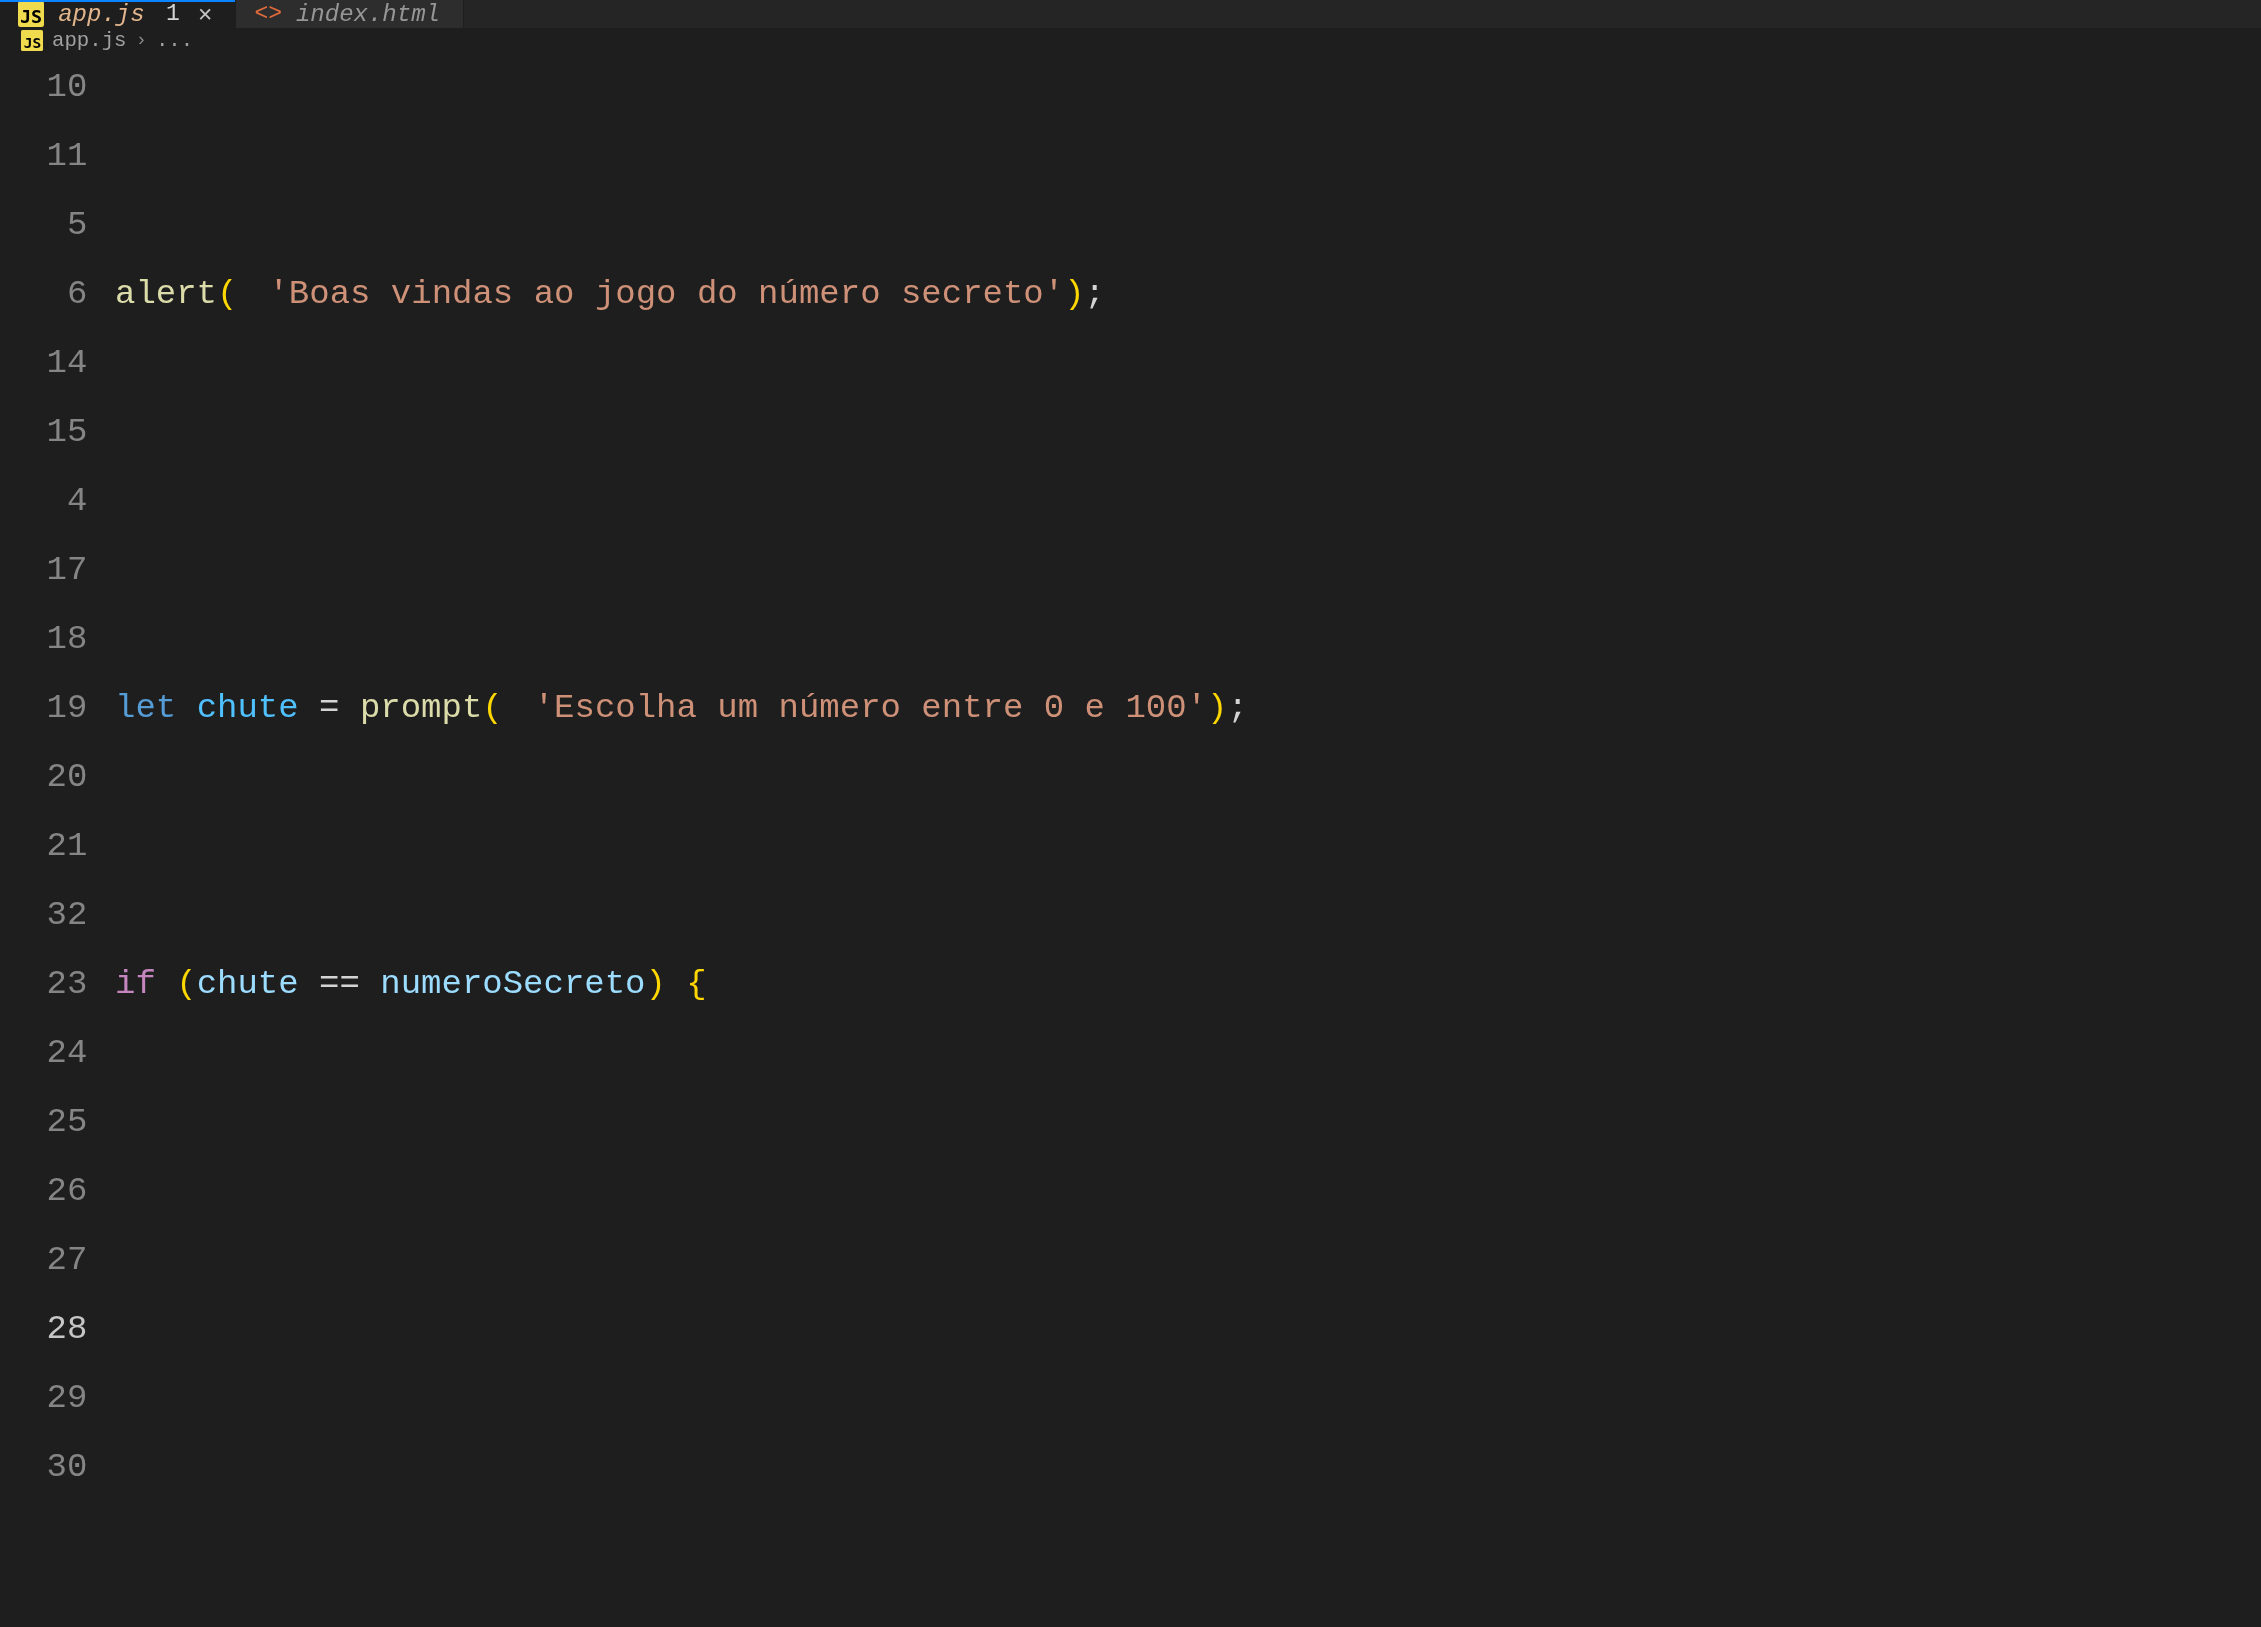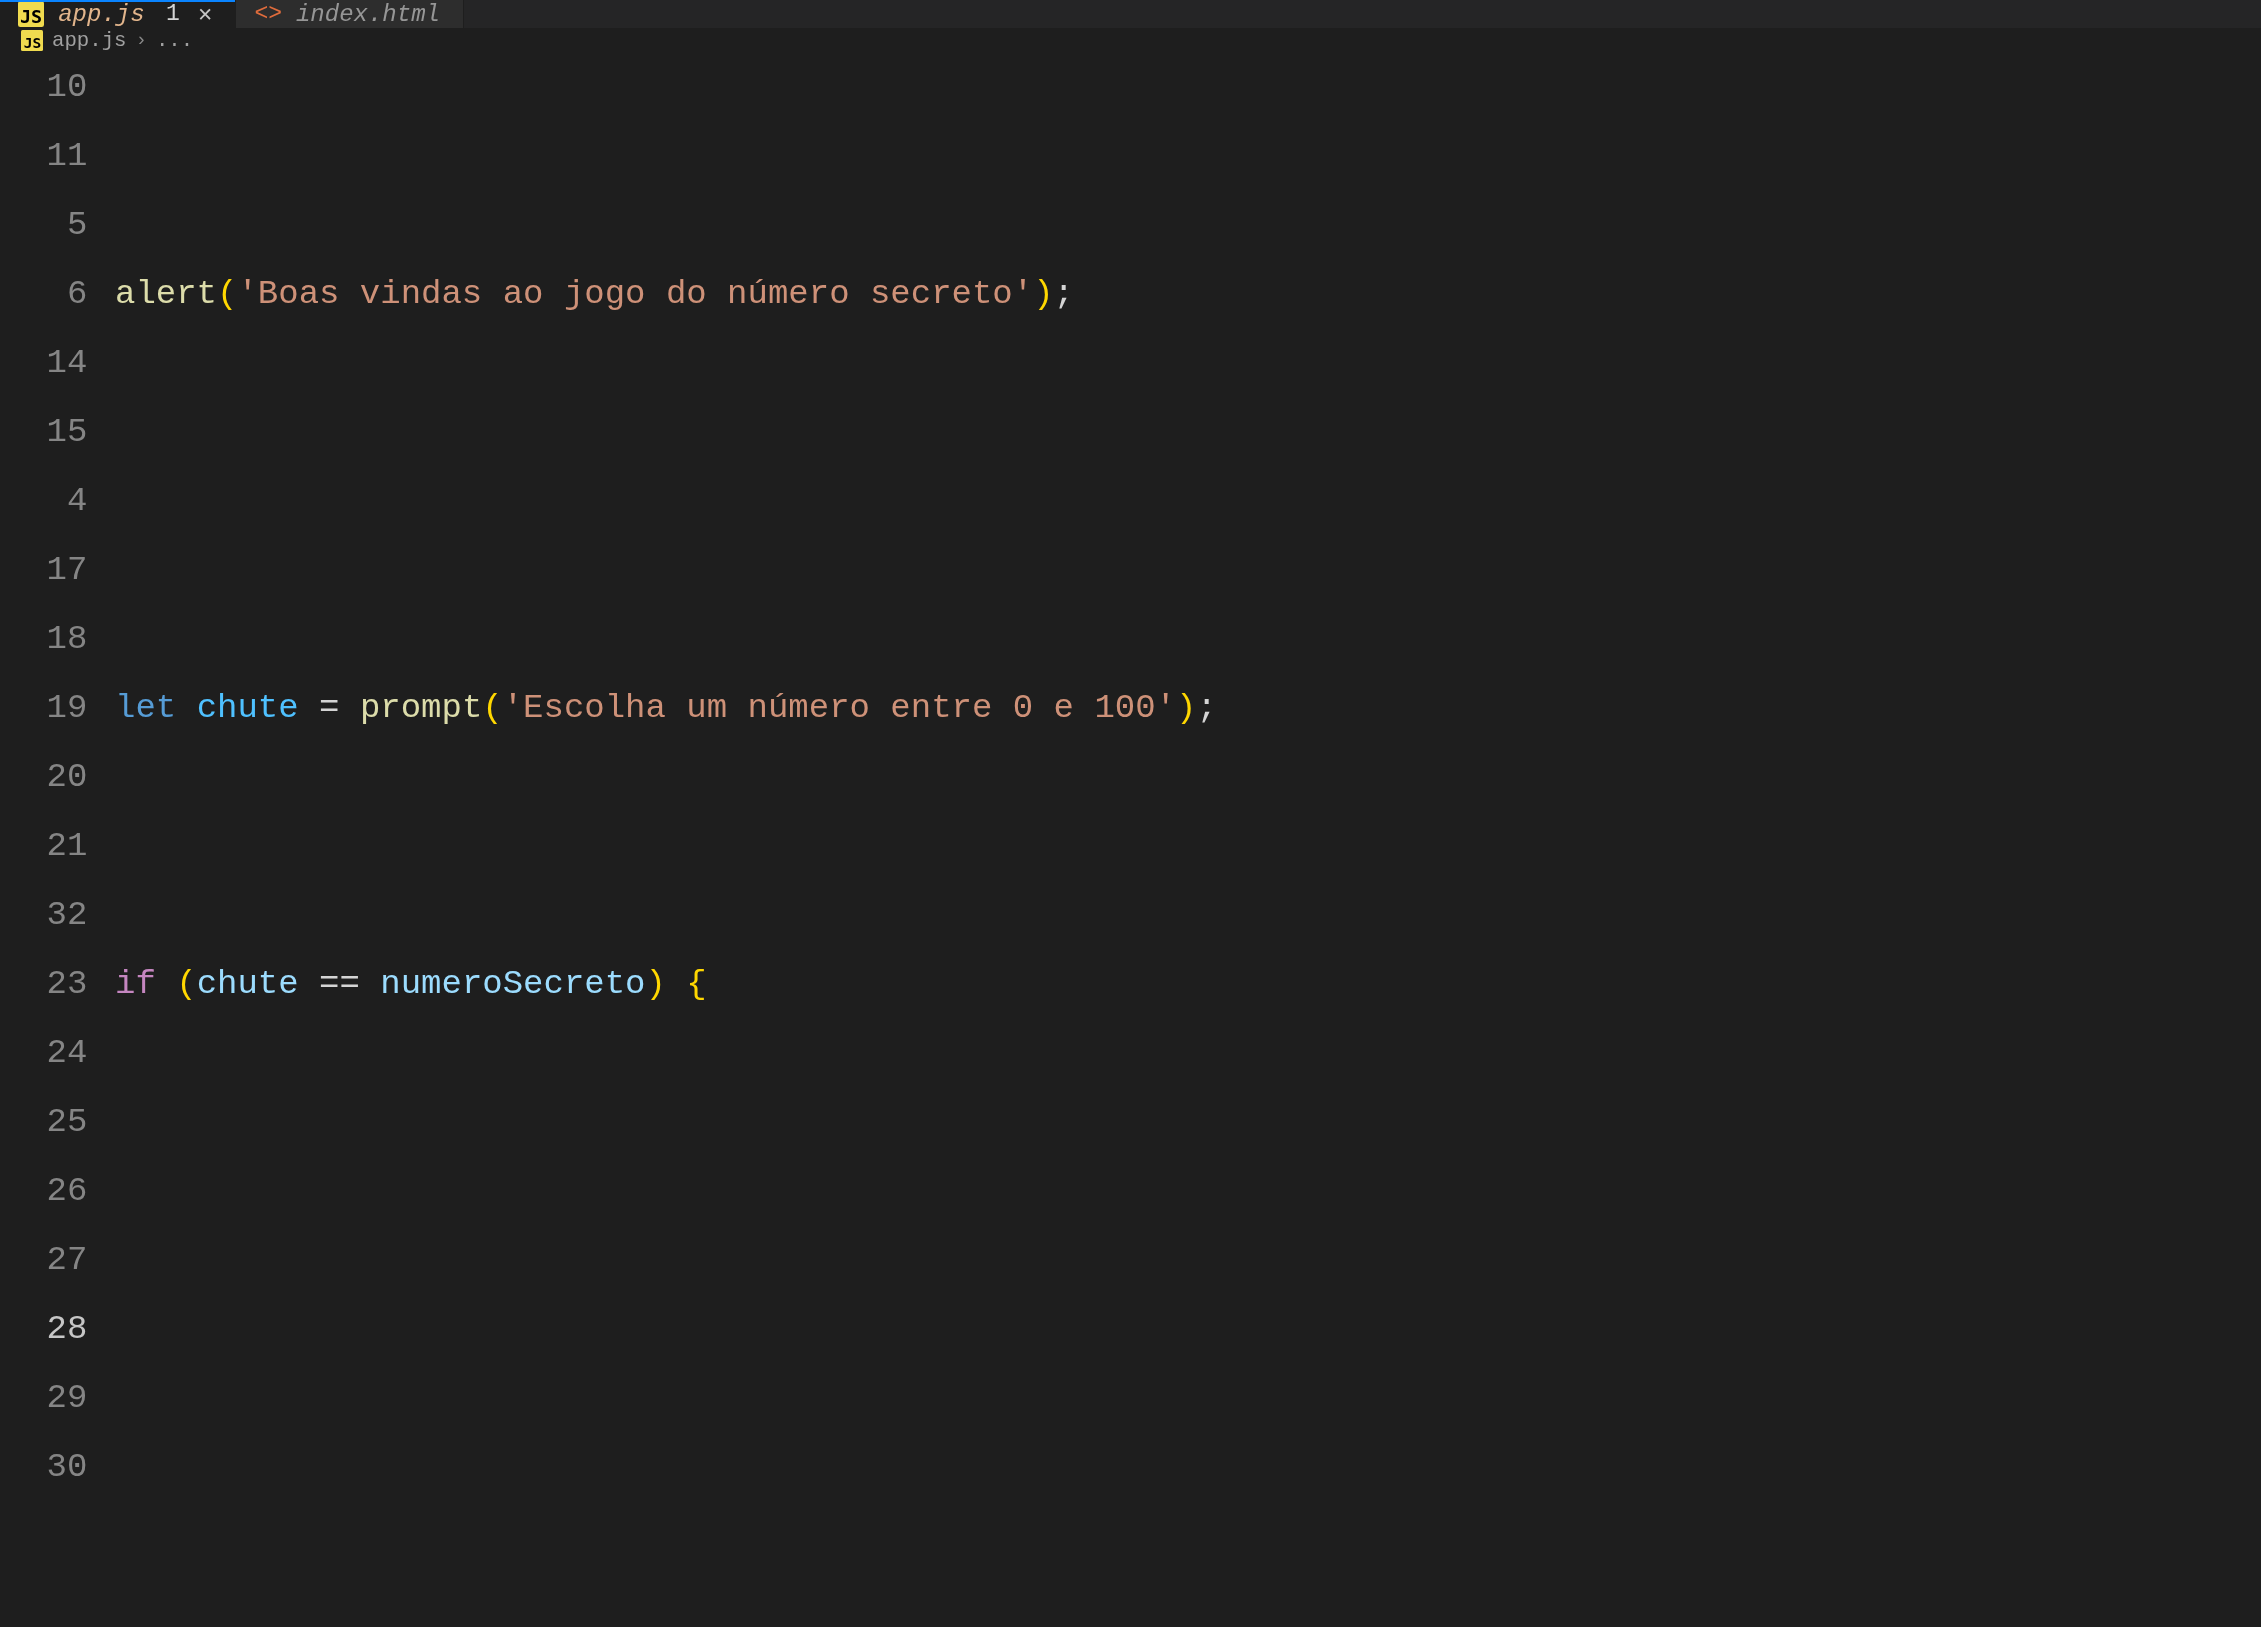--- a/index.html
+++ b/index.html
@@ -161,21 +161,21 @@
     flex: 1;
     white-space: pre;
     position: relative;
   }
   .code .line { height: 69px; position: relative; }
   .tk-call      { color: #dcdcaa; }  
   .tk-variable  { color: #9cdcfe; }
   .tk-property  { color: #4fc1ff; }
   .tk-keyword   { color: #569cd6; }  
   .tk-ctrl      { color: #c586c0; margin-top: 32px; }  
-  .tk-string    { color: #ce9178; }
+  .tk-string    { color: #ce9178; margin-left: 31px; }
   .tk-number    { color: #b5cea8; }
   .tk-punct     { color: #d4d4d4; }
   .tk-brace-y   { color: #ffd700; }  
 </style>
 </head>
 <body>
 
 <div class="menubar">
   <div class="menu-items">
     

